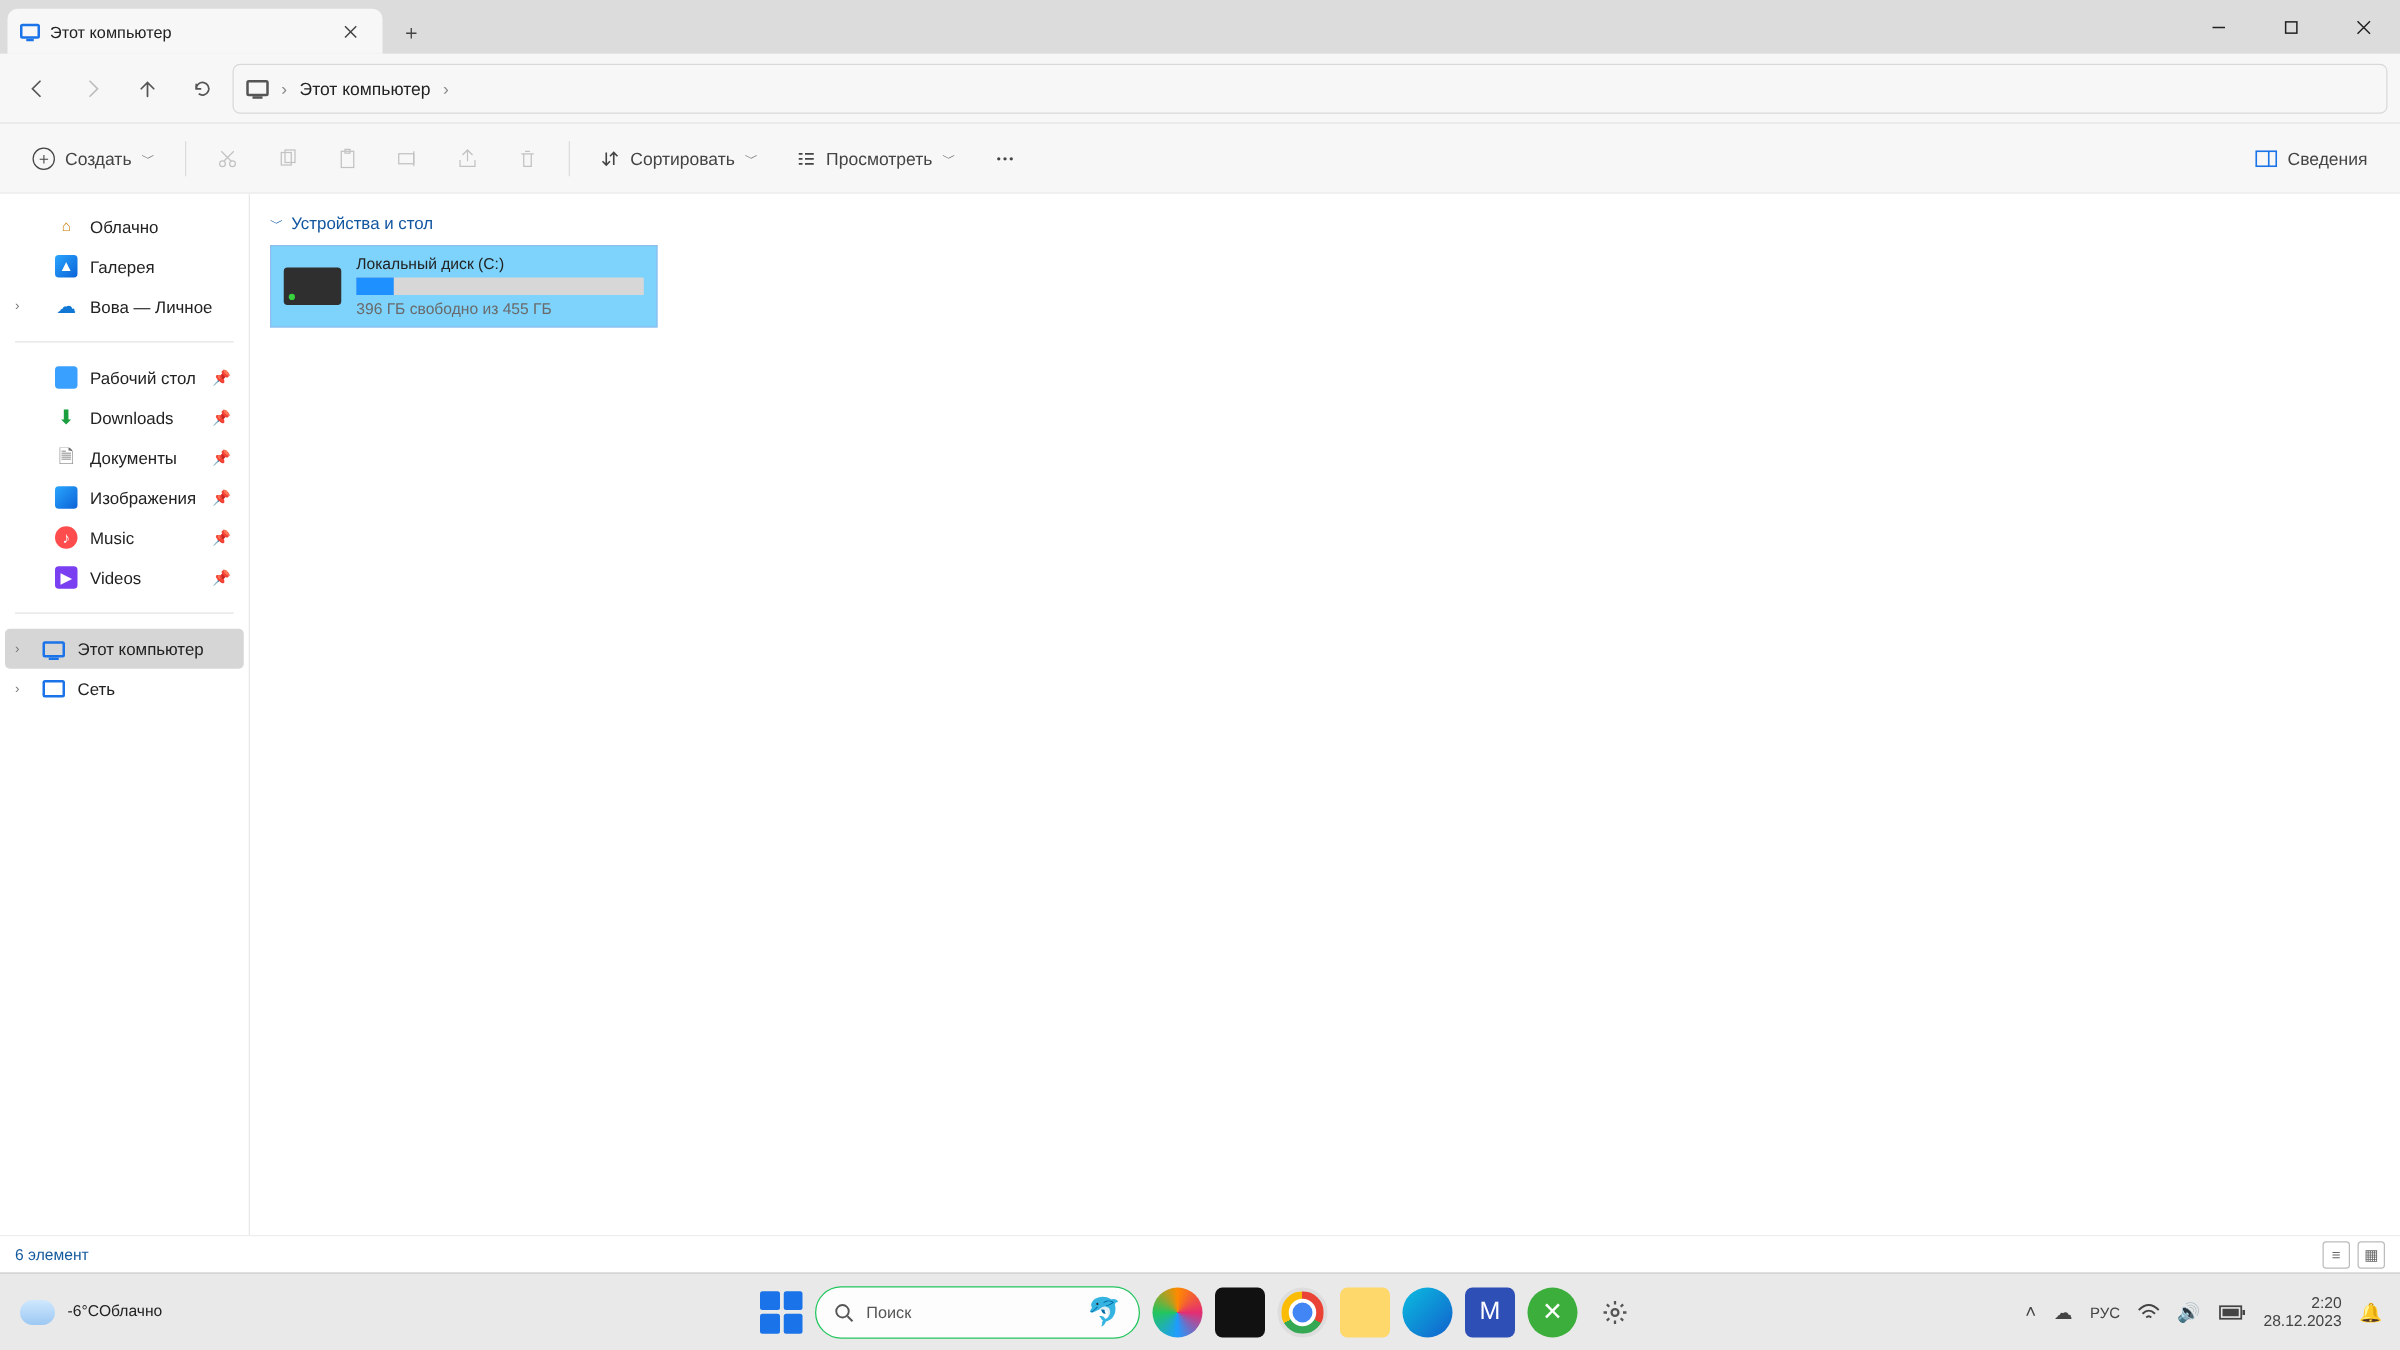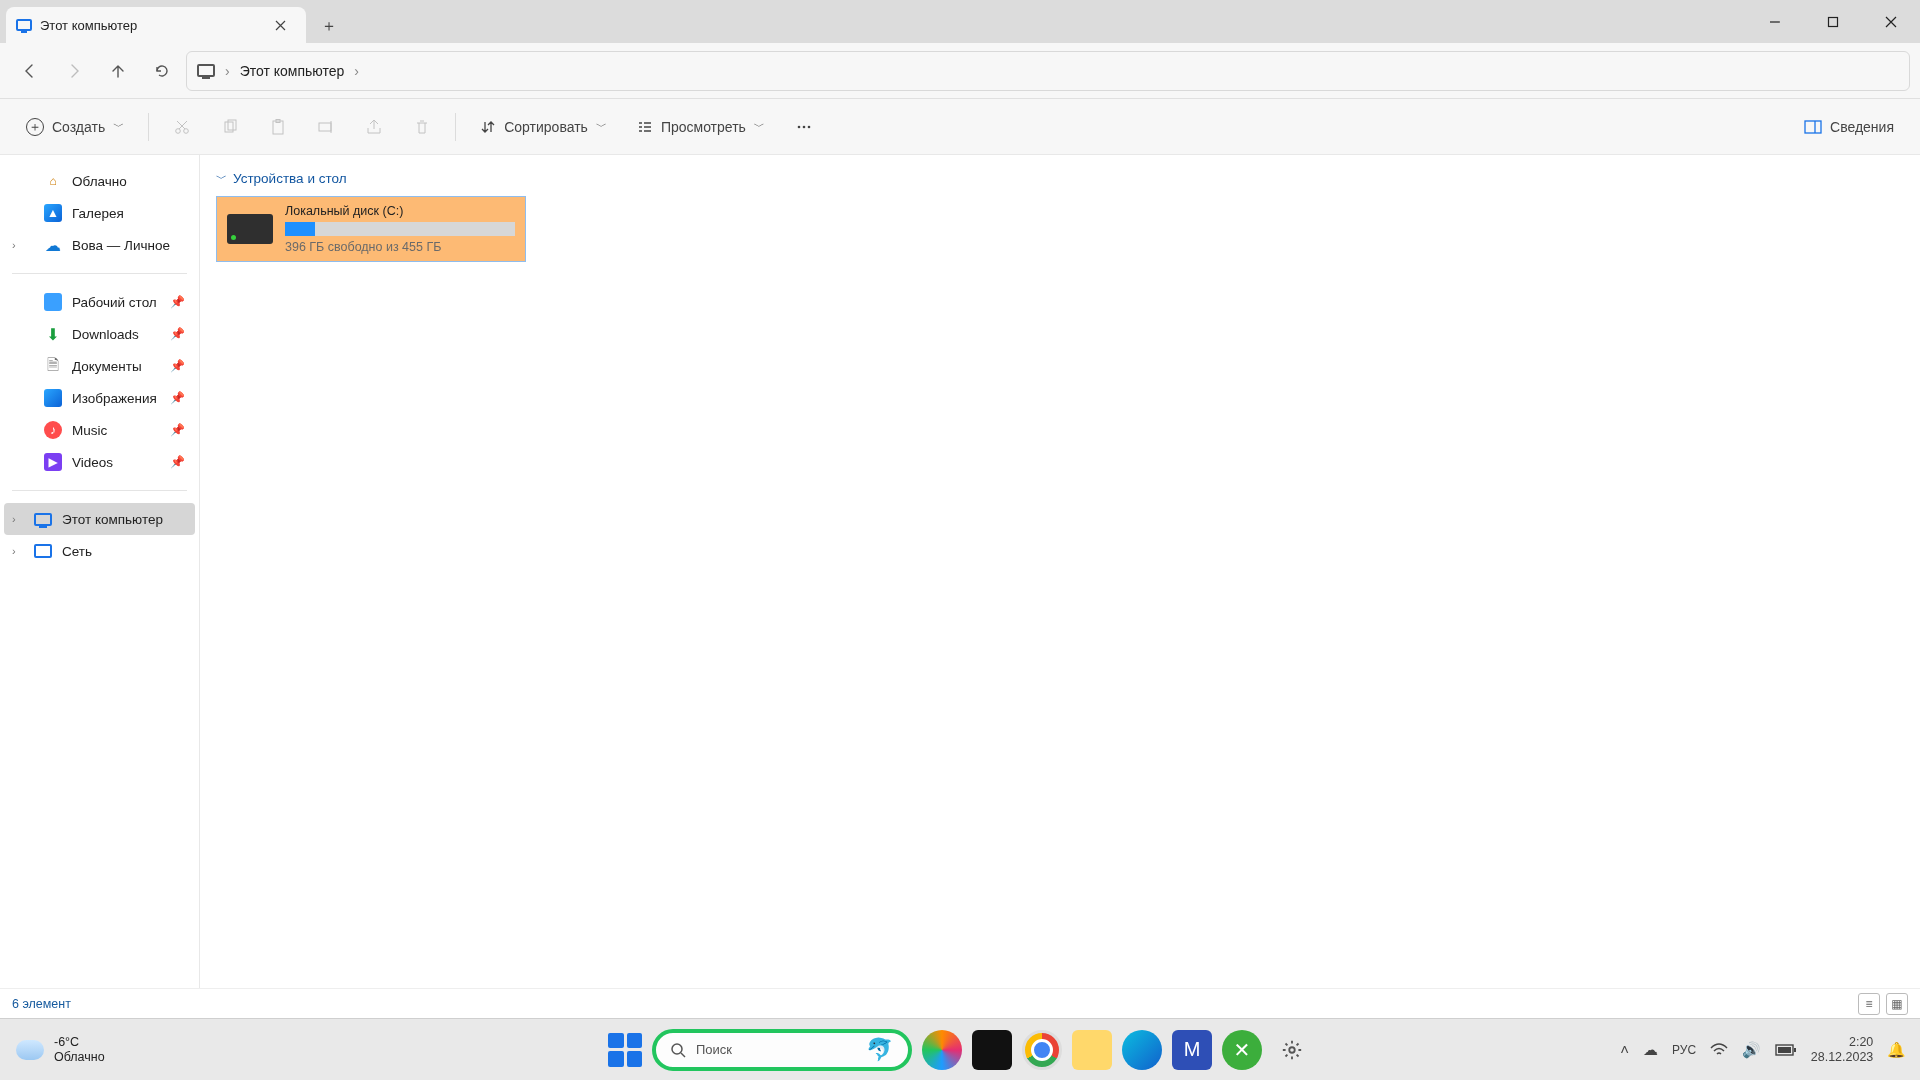--- a/index.html
+++ b/index.html
@@ -112,21 +112,21 @@
   .main { flex:1; padding:12px 16px; }
   .group-header {
     display:flex; align-items:center; gap:6px;
     font-size:13.5px; color:#1256a0; margin:4px 0 10px 0;
     cursor:default;
   }
   .group-header .gchev { font-size:11px; color:#1256a0; }
 
   .drive {
     width:310px; height:66px;
-    border:1px solid #8fbdee; background:#fdba74;
+    border:1px solid #8fbdee; background:#7dd3fc;
     display:flex; align-items:center; gap:12px;
     padding:8px 10px;
   }
   .drive-ico {
     width:46px; height:30px; background:#2f2f2f; border-radius:3px; position:relative;
   }
   .drive-ico::after { content:""; position:absolute; left:4px; bottom:4px; width:5px; height:5px; background:#36d13c; border-radius:50%; }
   .drive-info { flex:1; font-size:12.5px; color:#222; display:flex; flex-direction:column; gap:4px; }
   .drive-bar { height:14px; background:#d7d7d7; position:relative; }
   .drive-bar-fill { position:absolute; left:0; top:0; bottom:0; background:#1e90ff; }
@@ -143,27 +143,27 @@
   .status-view .vbtn { width:22px; height:22px; border:1px solid #bbb; border-radius:3px; display:flex; align-items:center; justify-content:center; font-size:12px; }
 
   
   .taskbar {
     height:62px; display:flex; align-items:center;
     background:#e9e9e9; border-top:1px solid #cfcfcf;
     font-size:13px; color:#222;
   }
   .weather { display:flex; align-items:center; gap:10px; padding:0 16px; }
   .weather-ico { width:28px; height:20px; border-radius:10px; background:linear-gradient(#cfe8ff,#9cc8f2); }
-  .weather-txt { display:flex; flex-direction:column; line-height:1.15; font-size:12.5px; }
+  .weather-txt { display:flex; flex-direction:row; line-height:1.15; font-size:12.5px; }
   .taskbar-center { position:absolute; left:50%; transform:translateX(-50%); display:flex; align-items:center; gap:10px; }
   .start { width:34px; height:34px; display:grid; grid-template:1fr 1fr/1fr 1fr; gap:3px; }
   .start div { background:#1a73e8; border-radius:2px; }
   .tb-search {
     display:flex; align-items:center; gap:10px;
-    width:260px; height:42px; border:4px solid #22c55e; border-radius:21px;
+    width:260px; height:42px; border:1px solid #22c55e; border-radius:21px;
     padding:0 14px; background:#fdfdfd; color:#555;
   }
   .tb-app { width:40px; height:40px; border-radius:6px; display:flex; align-items:center; justify-content:center; font-size:20px; }
   .tb-app.folder { background:#ffd86b; }
   .tb-app.edge { background:linear-gradient(135deg,#0bbde0,#1160cc); border-radius:50%; }
   .tb-app.chrome { border:3px solid #ddd; border-radius:50%; background:conic-gradient(#ea4335 0 120deg,#34a853 120deg 240deg,#fbbc05 240deg 360deg); position:relative; }
   .tb-app.chrome::after { content:""; position:absolute; width:16px; height:16px; background:#4285f4; border:3px solid #fff; border-radius:50%; }
   .tb-app.blue { background:#2e4fb6; color:#fff; }
   .tb-app.xbox { background:#3cae3c; color:#fff; border-radius:50%; }
   .tb-app.gear { color:#555; }

